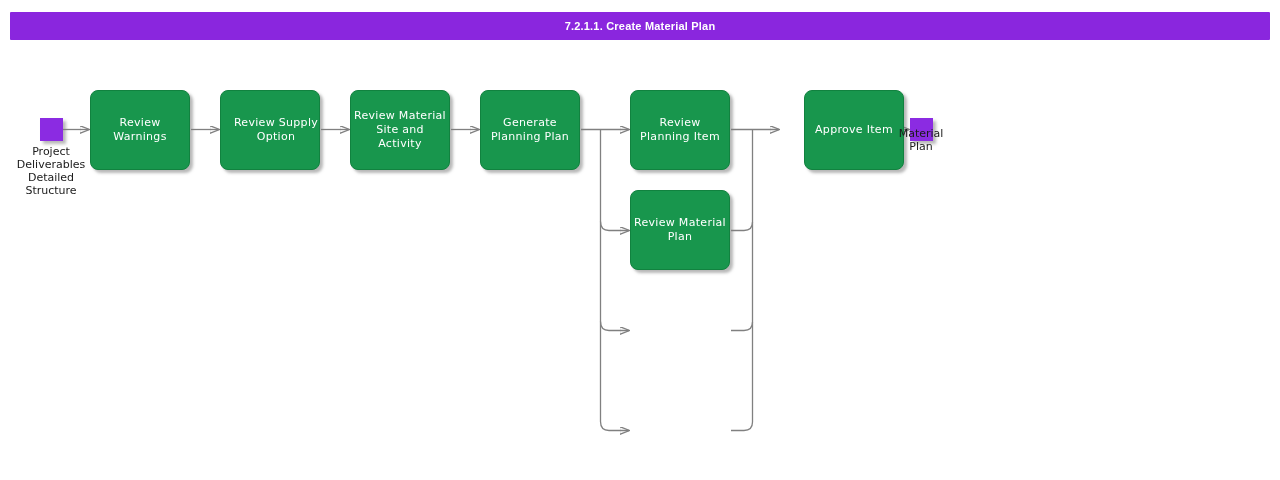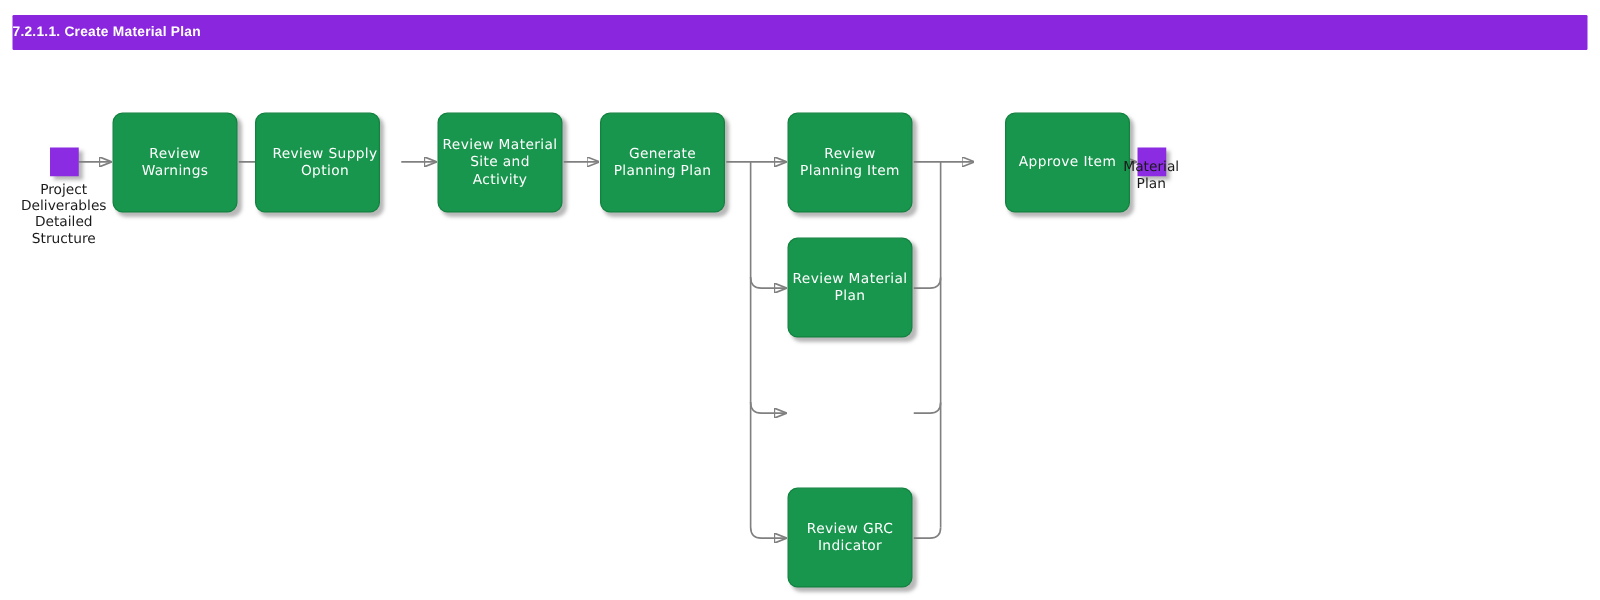--- a/index.html
+++ b/index.html
@@ -17,21 +17,21 @@
   .canvas{
     position:relative;
     width:1280px;height:480px;
     background:var(--canvas-bg);
     font-family:"DejaVu Sans",sans-serif;
     overflow:hidden;
   }
   .title-bar{
     position:absolute;left:10px;top:12px;width:1260px;height:28px;
     background:var(--header-bg);
-    display:flex;align-items:center;
+    display:flex;align-items:center;justify-content:center;
     border-radius:1px;
   }
   .title-bar span{
     color:#ffffff;
     font-family:"Liberation Sans",sans-serif;
     font-weight:bold;font-size:11px;letter-spacing:.2px;
   }
   .task{
     position:absolute;width:100px;height:80px;
     background:var(--task-fill);
@@ -93,32 +93,30 @@
   </svg>
 
   <div class="event" style="left:40px;top:118px;"></div>
   <div class="event-label" style="left:-9px;top:145px;">Project
 Deliverables
 Detailed
 Structure</div>
 
   <div class="task" style="left:90px;top:90px;">Review
 Warnings</div>
-  <div class="task" style="left:204px;top:90px;padding-left:12px;">Review Supply
+  <div class="task" style="left:220px;top:90px;padding-left:12px;">Review Supply
 Option</div>
   <div class="task" style="left:350px;top:90px;">Review Material
 Site and
 Activity</div>
   <div class="task" style="left:480px;top:90px;">Generate
 Planning Plan</div>
   <div class="task" style="left:630px;top:90px;">Review
 Planning Item</div>
   <div class="task" style="left:630px;top:190px;">Review Material
 Plan</div>
-  <div class="task" style="left:630px;top:390px;">Review GRC
-Indicator</div>
   <div class="task" style="left:780px;top:90px;margin-left:24px;">Approve Item</div>
 
   <div class="event" style="left:910px;top:118px;"></div>
   <div class="event-label" style="left:861px;top:127px;">Material
 Plan</div>
 
 </div>
 
 </body></html>

